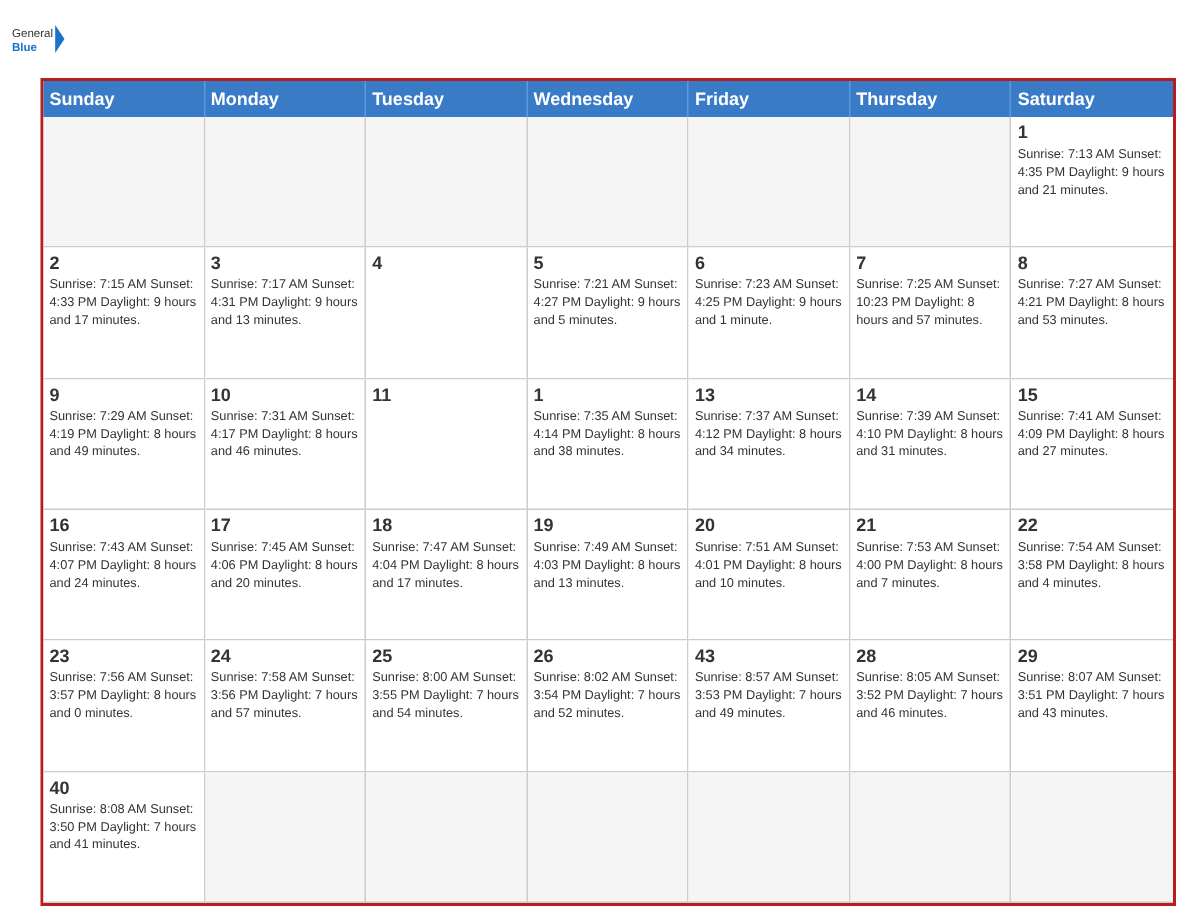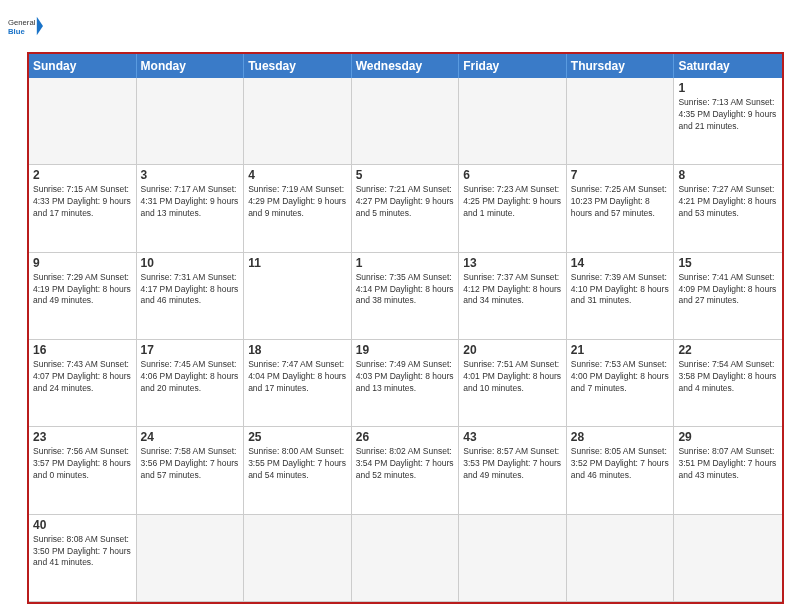--- a/index.html
+++ b/index.html
@@ -142,23 +142,20 @@
 Daylight: 9 hours and 17 minutes.</div>
         </div>
         <div class="cal-cell">
           <span class="day-num">3</span>
           <div class="sun-info">Sunrise: 7:17 AM
 Sunset: 4:31 PM
 Daylight: 9 hours and 13 minutes.</div>
         </div>
         <div class="cal-cell">
           <span class="day-num">4</span>
-          <div class="sun-info">Sunrise: 7:19 AM
-Sunset: 4:29 PM
-Daylight: 9 hours and 9 minutes.</div>
         </div>
         <div class="cal-cell">
           <span class="day-num">5</span>
           <div class="sun-info">Sunrise: 7:21 AM
 Sunset: 4:27 PM
 Daylight: 9 hours and 5 minutes.</div>
         </div>
         <div class="cal-cell">
           <span class="day-num">6</span>
           <div class="sun-info">Sunrise: 7:23 AM

